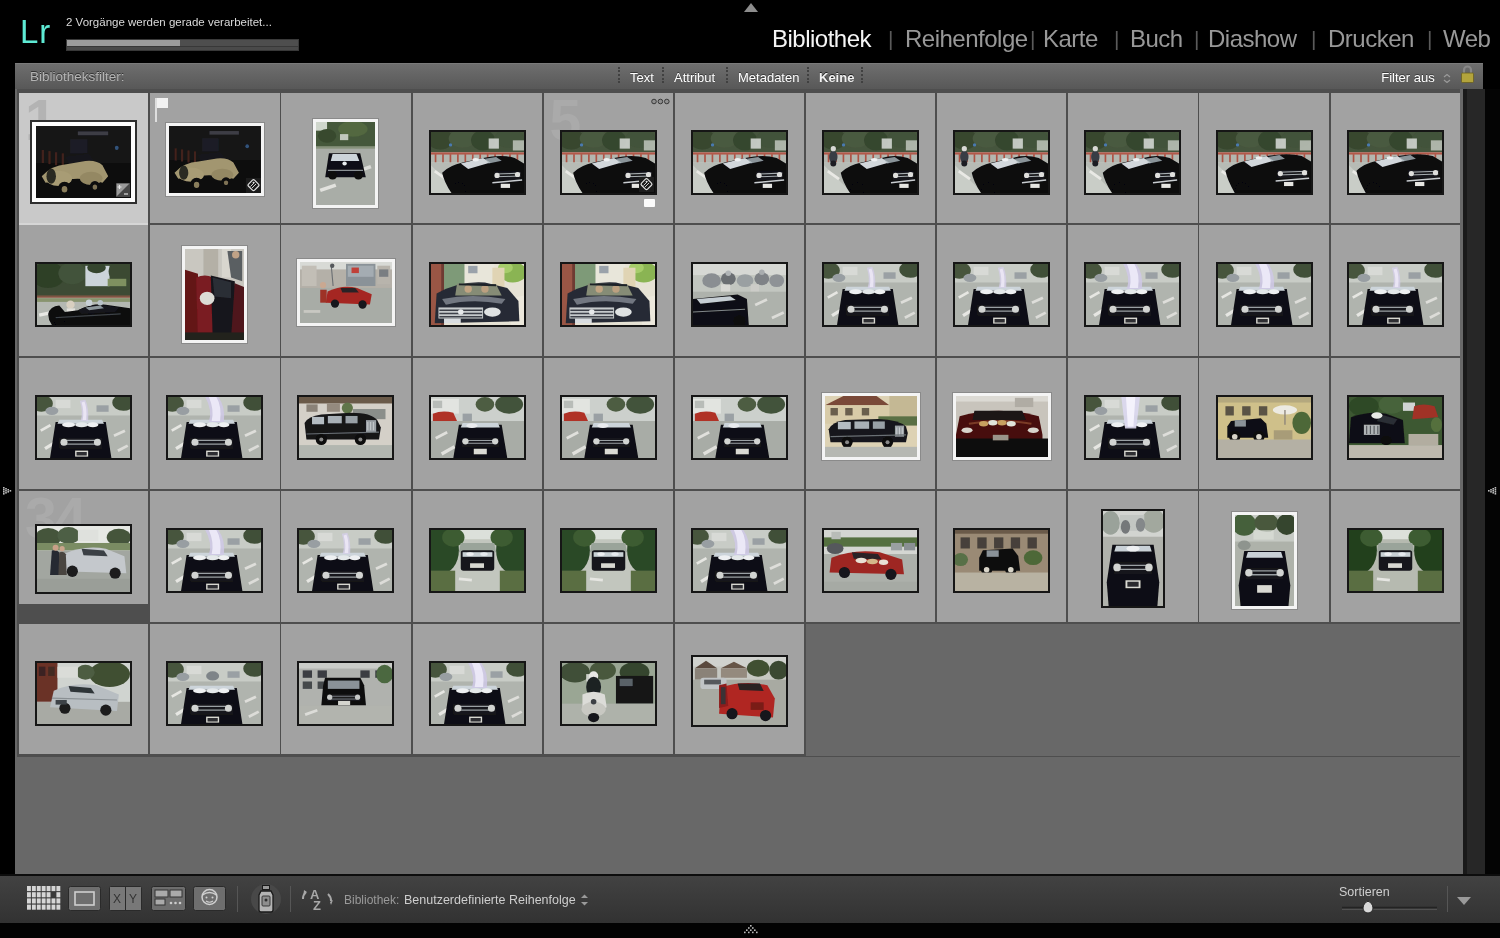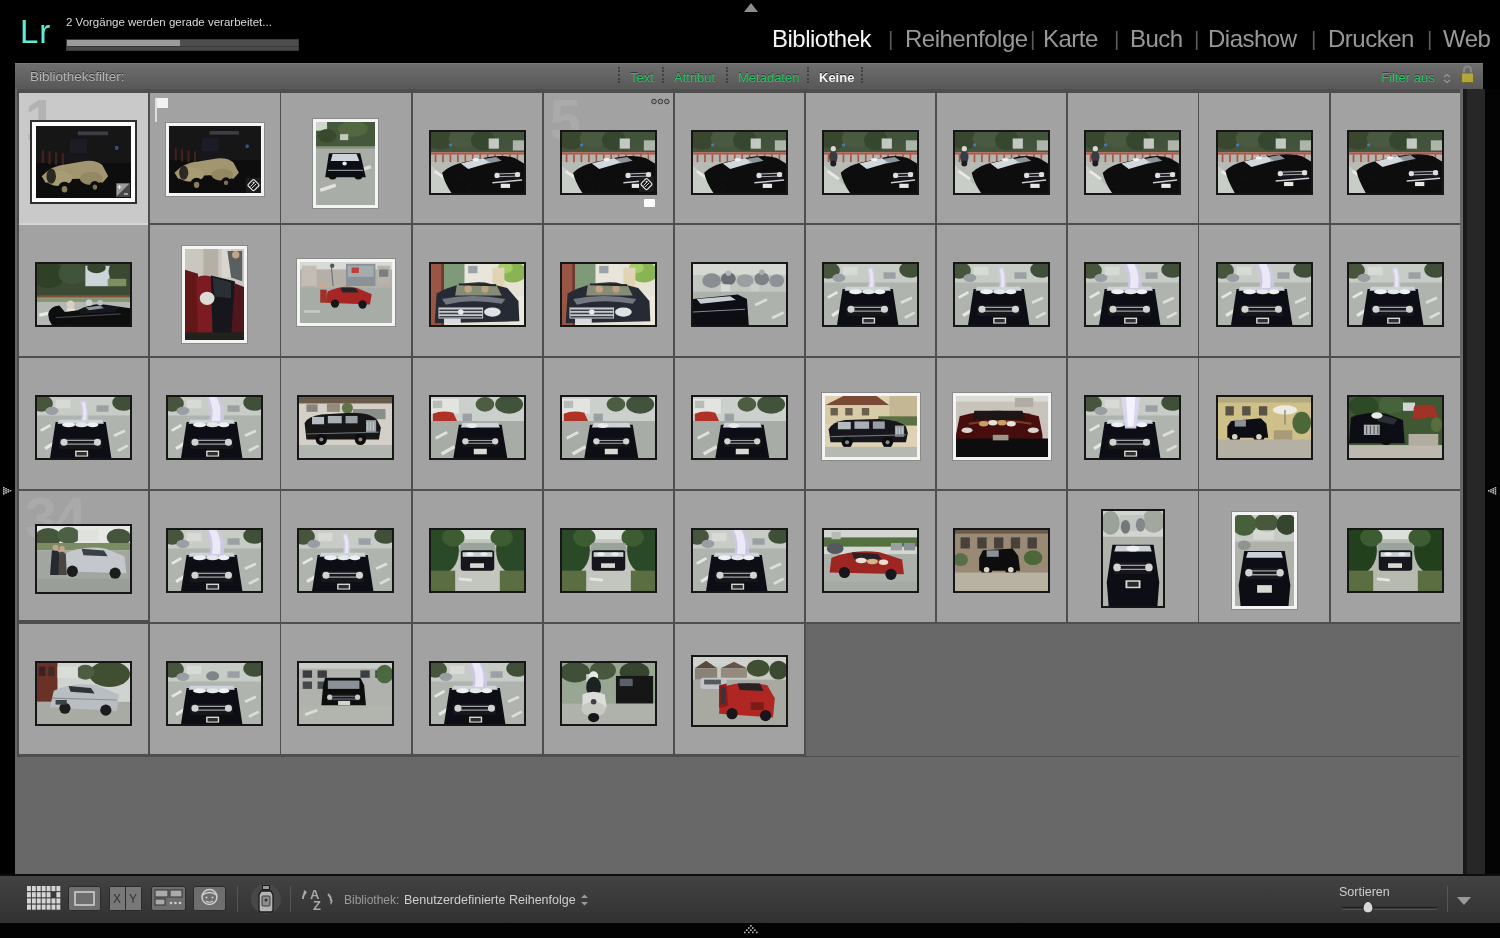--- a/index.html
+++ b/index.html
@@ -11,21 +11,21 @@
 #pb1{left:66px;top:39px;width:231px;height:6px;background:#4e4e4e;border:1px solid #3a3a3a;}
 #pb1f{left:0;top:0;width:113px;height:6px;background:#9c9c9c;}
 #pb2{left:66px;top:46px;width:231px;height:3px;background:#4a4a4a;border:1px solid #383838;}
 .nav{top:25px;font-size:24px;color:#989898;letter-spacing:-0.5px;}
 .nav.on{color:#f5f5f5;}
 .nsep{top:27px;font-size:21px;color:#5a5a5a;}
 #fbar{left:15px;top:63px;width:1468px;height:25px;
  background:linear-gradient(#6e6e6e,#585858);border-top:1px solid #7a7a7a;
  border-bottom:1px solid #3f3f3f;}
 .ftxt{top:69px;font-size:13.5px;color:#b4b4b4;text-shadow:0 -1px 0 #333;}
-.fdim{top:70px;font-size:13px;color:#22c55e;text-shadow:0 -1px 0 #3a3a3a;}
+.fdim{top:70px;font-size:13px;color:#ffffff;text-shadow:0 -1px 0 #3a3a3a;}
 .fon{top:70px;font-size:13px;color:#f2f2f2;font-weight:bold;text-shadow:0 -1px 0 #222;}
 .fdot{top:67px;width:1px;height:16px;border-left:2px dotted #404040;}
 #gridwrap{left:0;top:89px;width:1500px;height:785px;background:#000;}
 #gridbg{left:15px;top:0;width:1448px;height:785px;background:#686868;}
 #cellbg{left:1.5px;top:0;width:1443.5px;height:667.5px;background:#4e4e4e;}
 .cell{background:#a2a2a2;}
 .cell.sel{background:#c9c9c9;box-shadow:0 2px 0 rgba(230,230,230,0.9);}
 .num{position:absolute;left:6px;top:-6px;font-size:57px;font-weight:bold;
  color:rgba(255,255,255,0.09);letter-spacing:-2px;}
 .num.d{color:rgba(70,70,70,0.16);}
@@ -412,21 +412,21 @@
       </div>
   <div class="abs cell" style="left:1315.5px;top:269.1px;width:129.4px;height:130.8px">
         <div class="ph" style="left:16.2px;top:37px;width:93px;height:61px">
           <svg width="93" height="61" viewBox="0 0 100 66" preserveAspectRatio="none">
             <g filter="url(#soft)">
               <use href="#sL"></use>
             </g>
           </svg>
         </div>
       </div>
-  <div class="abs cell" style="left:4.0px;top:401.9px;width:129.4px;height:129px">
+  <div class="abs cell" style="left:4.0px;top:401.9px;width:129.4px;height:113px">
         <div class="num">34</div>
         <div class="ph" style="left:16.2px;top:33px;width:93px;height:66px">
           <svg width="93" height="66" viewBox="0 0 100 70" preserveAspectRatio="none">
             <g filter="url(#soft)">
               <use href="#sM"></use>
             </g>
           </svg>
         </div>
       </div>
   <div class="abs cell" style="left:135.2px;top:401.9px;width:129.4px;height:130.8px">

